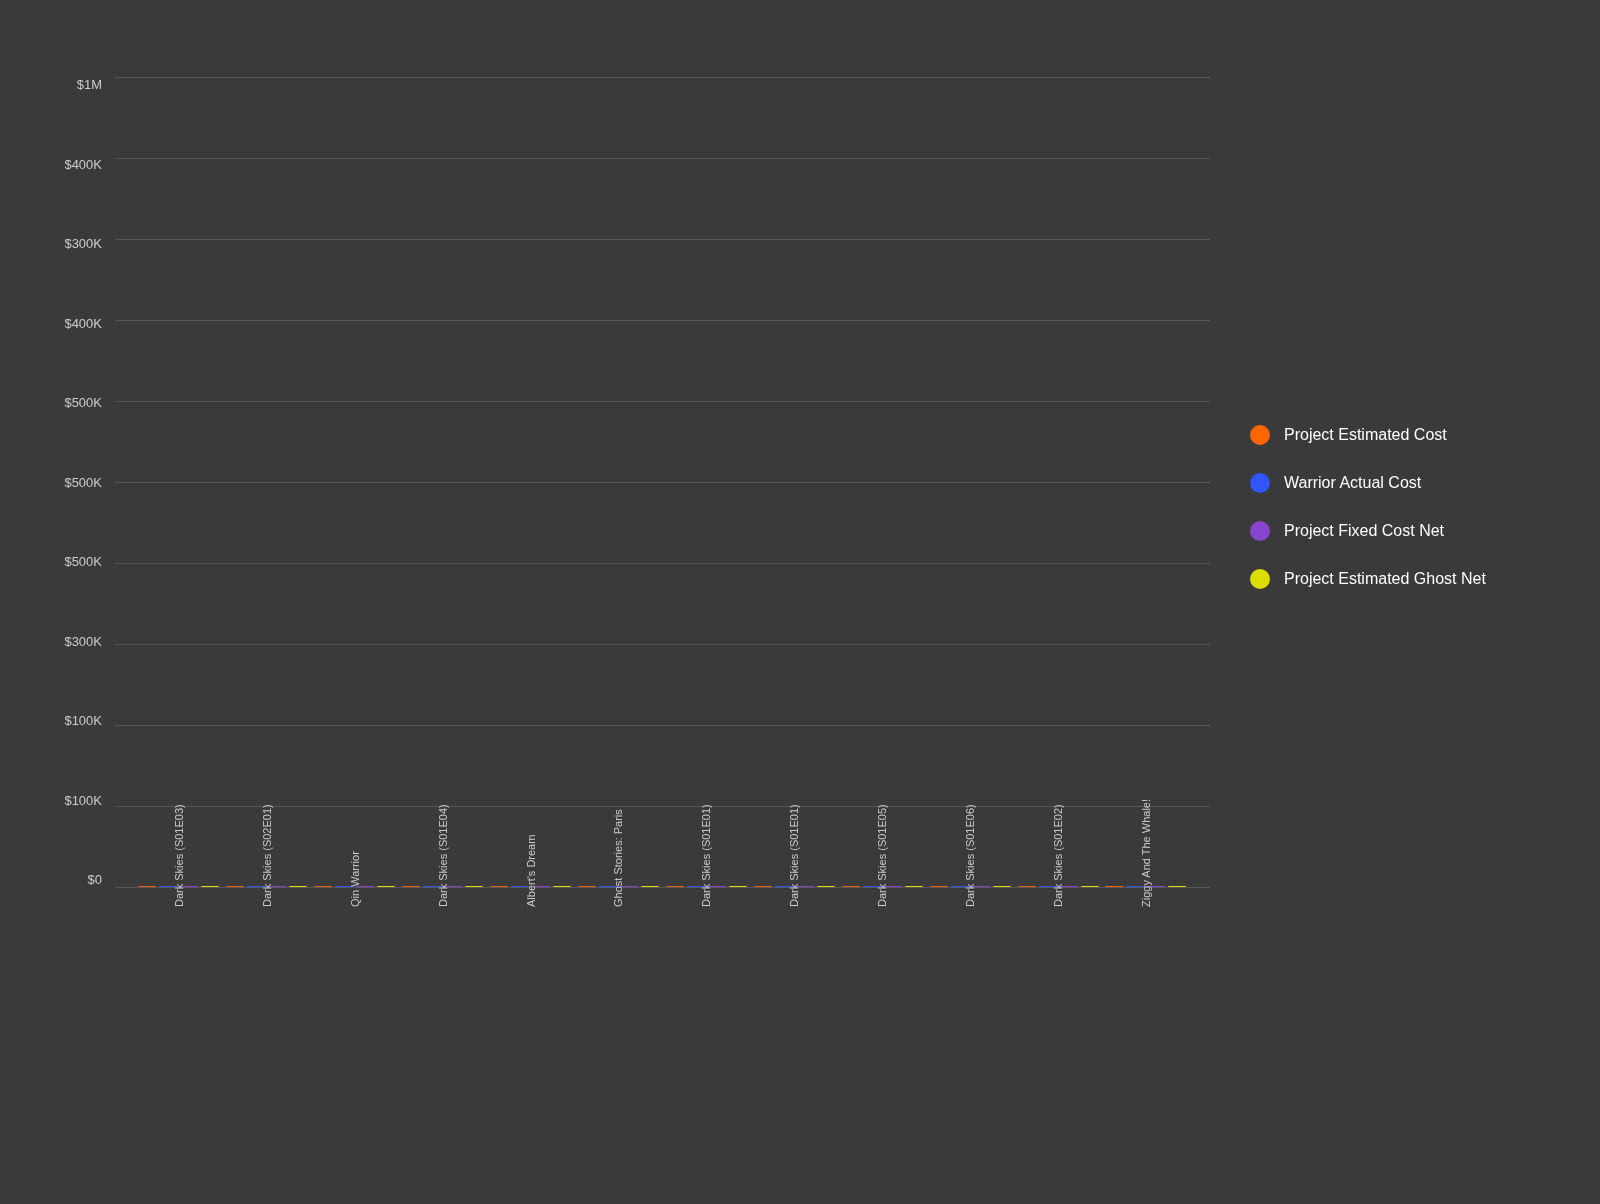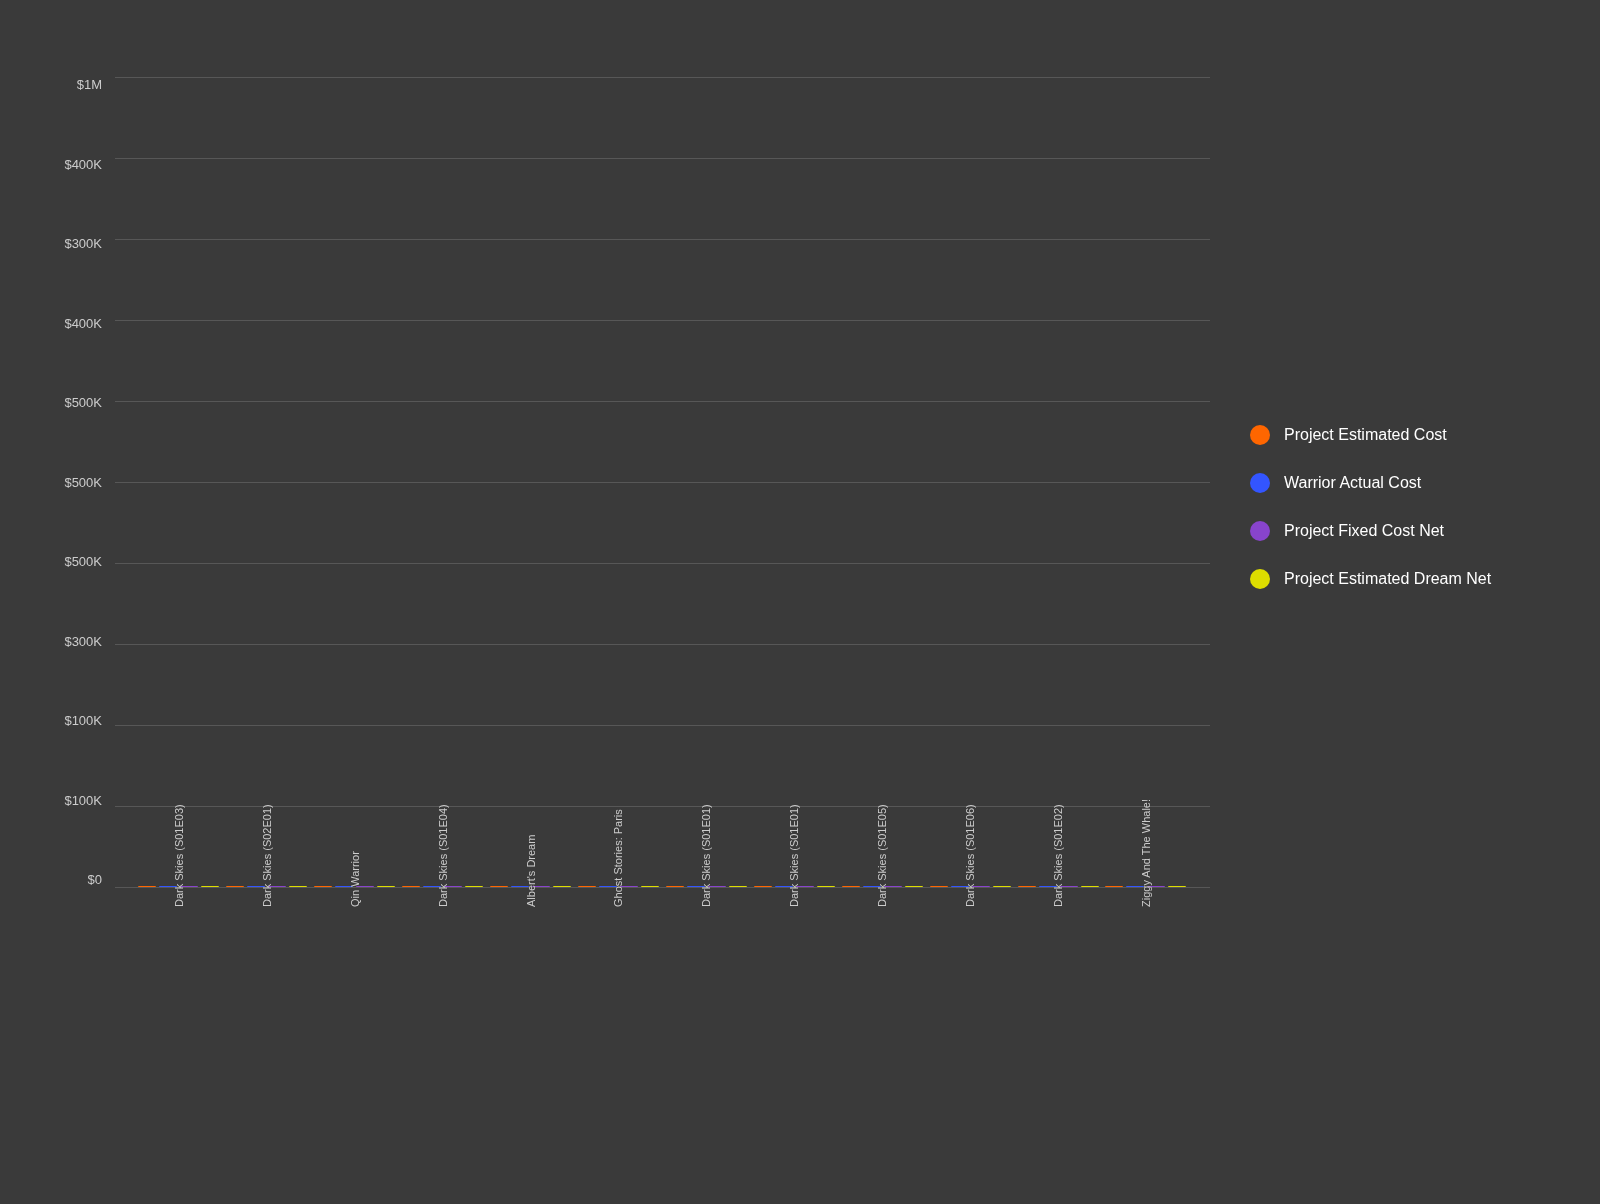--- a/index.html
+++ b/index.html
@@ -287,17 +287,17 @@
         <div class="legend-item">
           <div class="legend-dot" style="background: rgb(51, 85, 255);"></div>
           <div class="legend-label">Warrior Actual Cost</div>
         </div>
         <div class="legend-item">
           <div class="legend-dot" style="background: rgb(136, 68, 204);"></div>
           <div class="legend-label">Project Fixed Cost Net</div>
         </div>
         <div class="legend-item">
           <div class="legend-dot" style="background: rgb(221, 221, 0);"></div>
-          <div class="legend-label">Project Estimated Dream Net</div>
+          <div class="legend-label">Project Estimated Ghost Net</div>
         </div>
       </div>
   </div>
 </div>
 
 </body></html>

